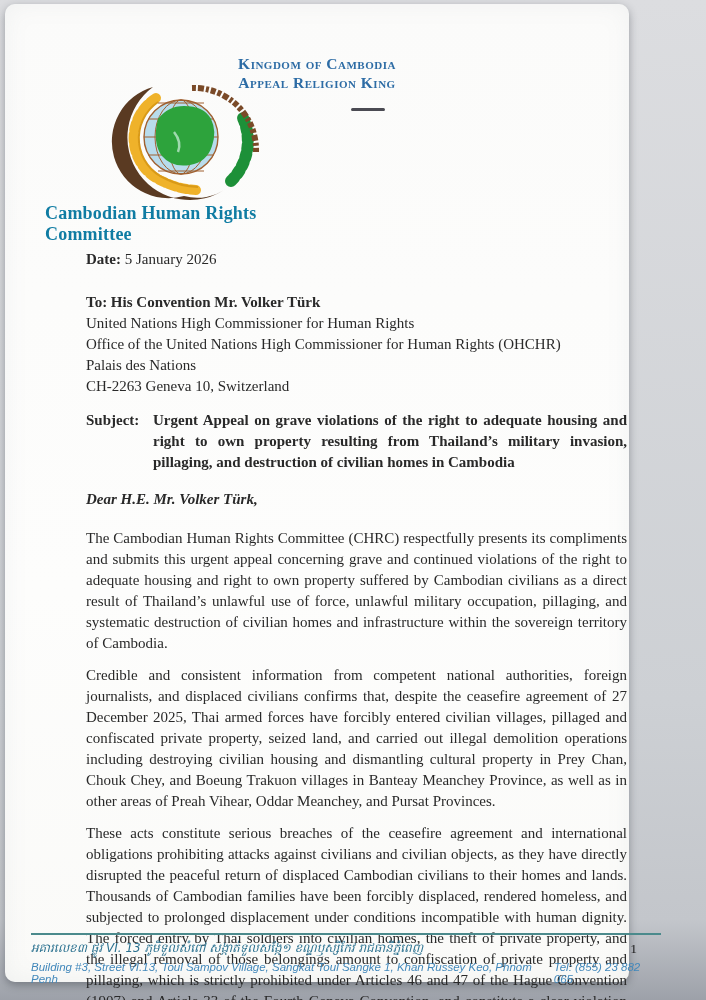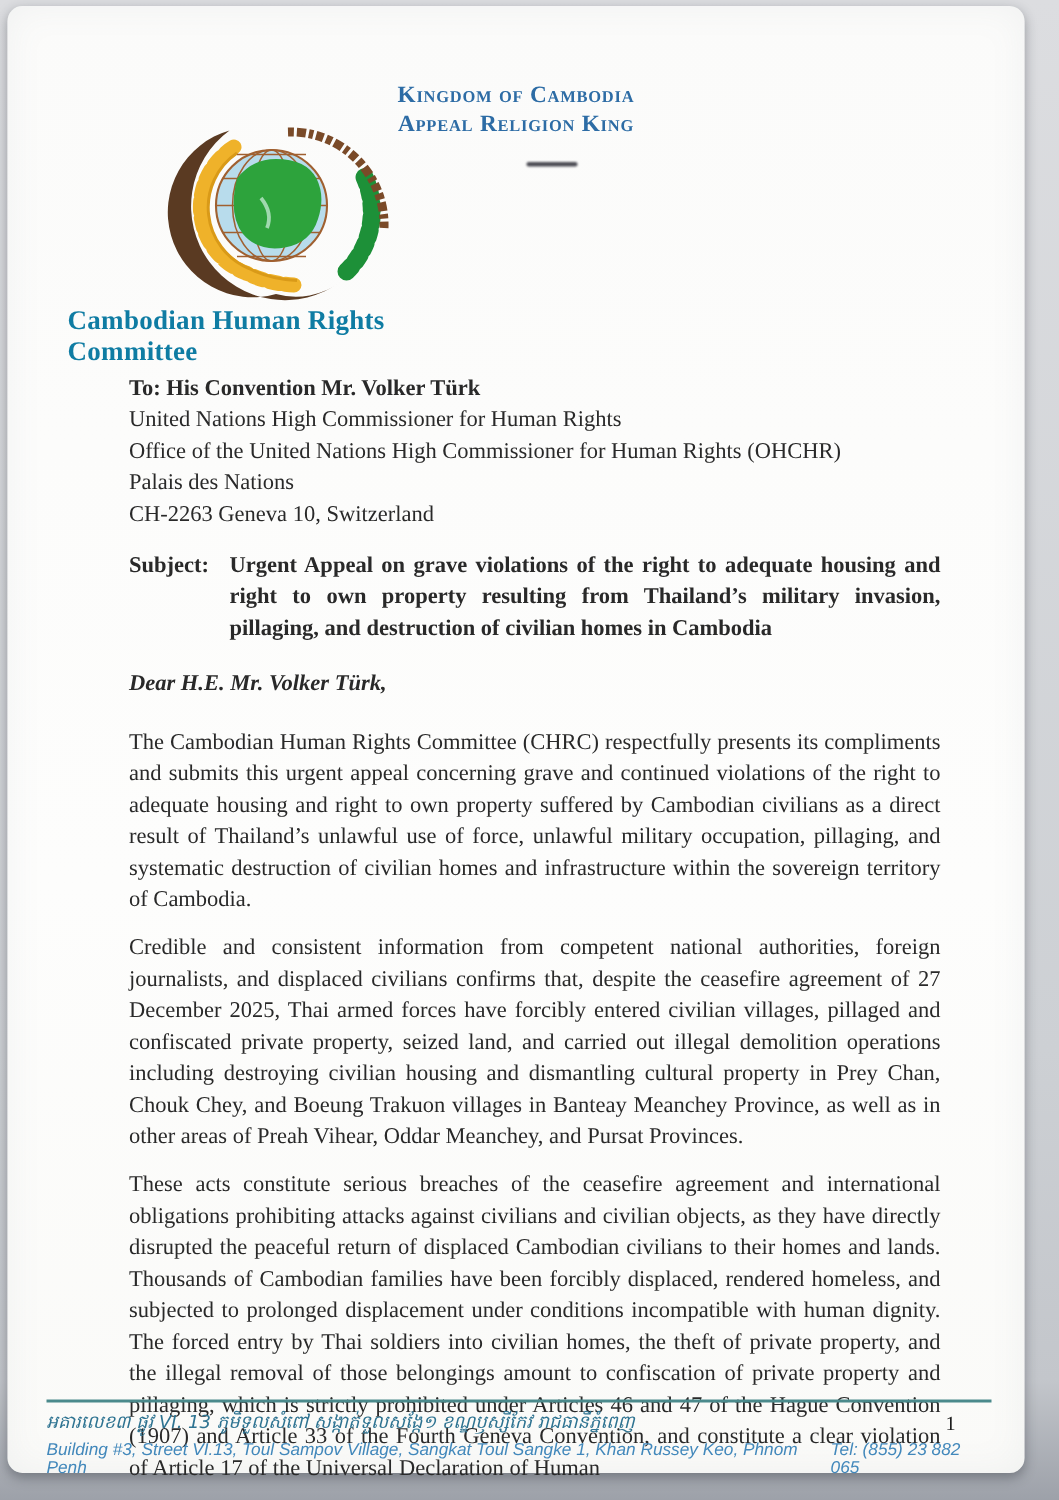--- a/index.html
+++ b/index.html
@@ -3,21 +3,21 @@
 <meta charset="utf-8">
 <style>
   * { margin:0; padding:0; box-sizing:border-box; }
   html,body { width:706px; height:1000px; }
   body {
     position:relative; overflow:hidden;
     background:linear-gradient(180deg,#dcdde0 0%,#cdd0d4 70%,#c3c6cb 92%,#9da1a9 100%);
     font-family:"Liberation Serif", serif;
   }
   .page {
-    position:absolute; left:5px; top:4px; width:678px; height:978px;
+    position:absolute; left:5px; top:4px; width:624px; height:978px;
     background:linear-gradient(180deg,#fbfbfa 0%,#fdfdfc 60%,#fafaf8 100%);
     border-radius:10px;
     box-shadow:0 3px 8px rgba(40,44,52,.38), inset 0 0 24px rgba(120,125,135,.08);
   }
   .royal-header {
     position:absolute; top:50px; left:0; right:0; text-align:center;
     color:#2d6ca5; font-weight:bold; font-variant:small-caps;
     font-size:15.5px; line-height:19px; letter-spacing:.5px;
   }
   .header-dash {
@@ -81,20 +81,21 @@
 
     <path d="M135,97 A56,56 0 0 0 146,32" fill="none" stroke="#1d9038" stroke-width="12" stroke-dasharray="5 4" stroke-linecap="round"></path>
 
     <path d="M96,4 A62,62 0 0 1 160,68" fill="none" stroke="#7a4a28" stroke-width="6" stroke-dasharray="4 2 6 2 3 2 5 2"></path>
   </svg>
 
   <div class="committee-name">Cambodian Human Rights Committee</div>
 
   <div class="letter">
 
+    <div class="date-line"><span class="bold">Date:</span><span> 5 January 2026</span></div>
 
     <div class="to-block">
       <div class="bold">To: His Convention Mr. Volker Türk</div>
       <div>United Nations High Commissioner for Human Rights</div>
       <div>Office of the United Nations High Commissioner for Human Rights (OHCHR)</div>
       <div>Palais des Nations</div>
       <div>CH-2263 Geneva 10, Switzerland</div>
     </div>
 
     <div class="subject-row">

